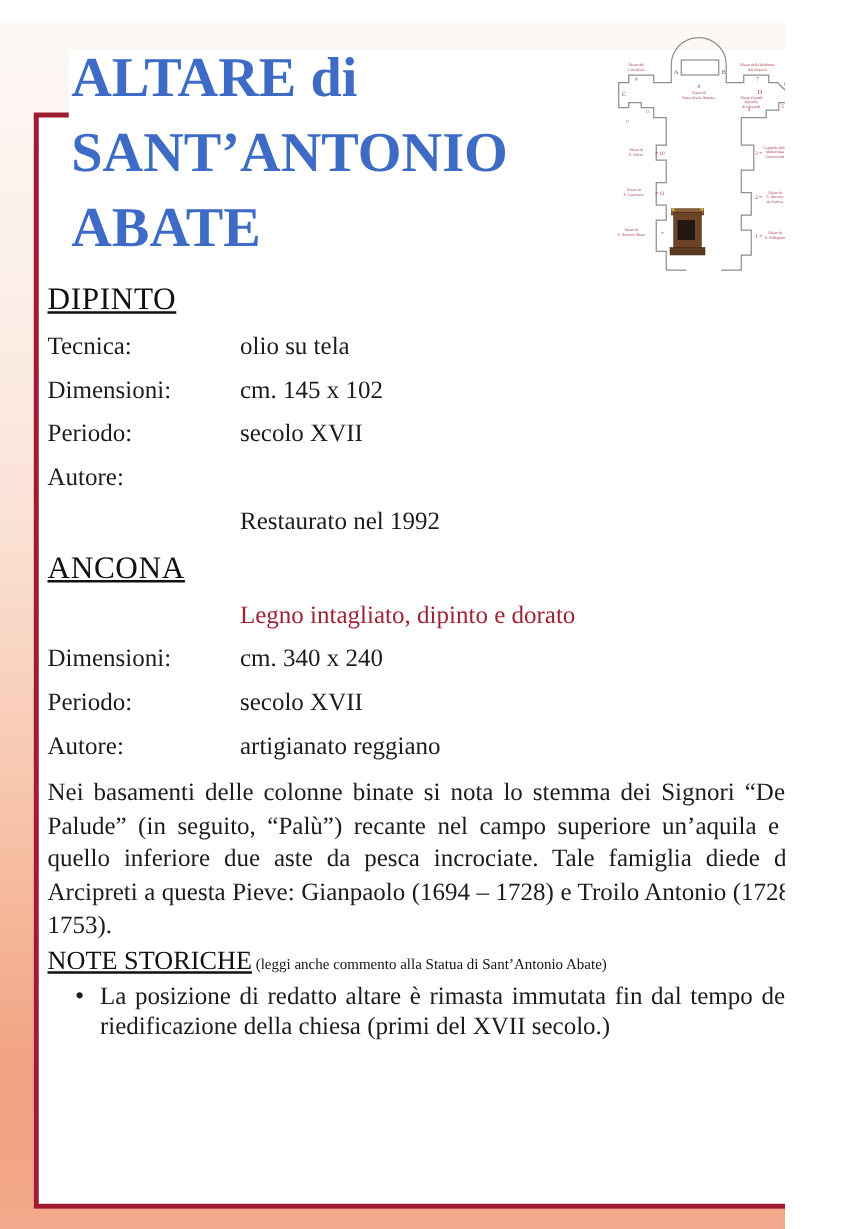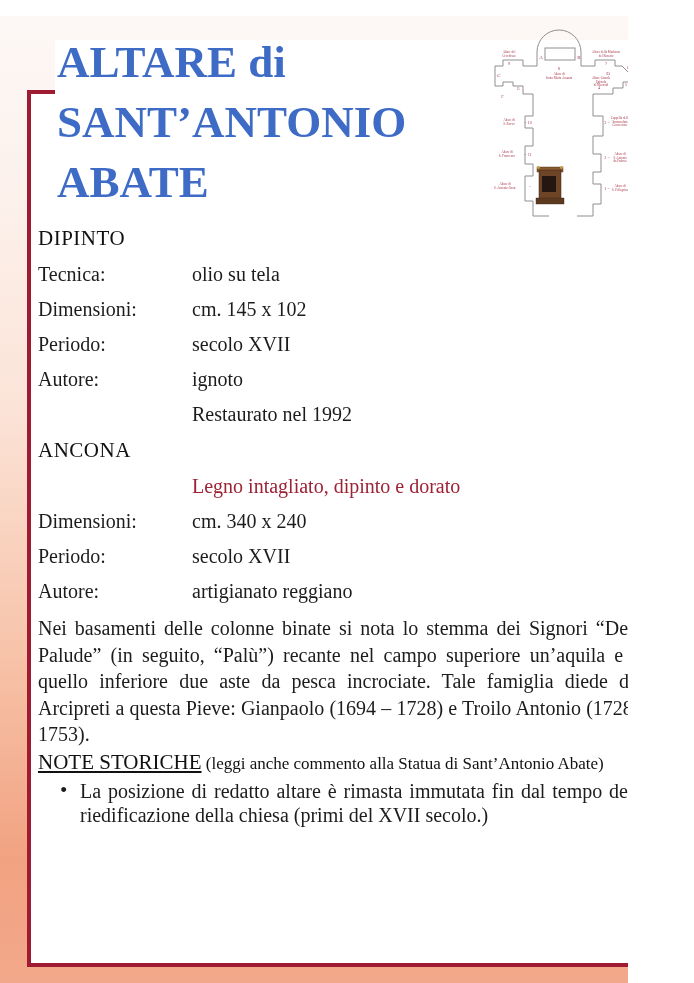--- a/index.html
+++ b/index.html
@@ -19,33 +19,33 @@
   .topbox{
     position:absolute;left:55px;top:24px;width:595px;height:80px;background:#ffffff;
   }
   .title{
     position:absolute;left:57px;top:16px;width:410px;
     font-size:45px;font-weight:bold;line-height:60px;color:#3d6bc5;
   }
   .plan{position:absolute;left:479px;top:12px;width:177px;height:196px;}
   .content{position:absolute;left:38px;top:210px;width:610px;}
   h2.sec{
-    font-size:21px;font-weight:normal;margin:0 0 12px 0;
-    letter-spacing:0.5px;color:#111;
+    font-size:25px;font-weight:normal;margin:0 0 12px 0;
+    text-decoration:underline;letter-spacing:0.5px;color:#111;
   }
   .kv{display:flex;line-height:22px;margin-bottom:13px;font-size:20px;}
   .kv .kv-label{width:154px;flex:0 0 154px;}
   .kv .kv-value{flex:1;}
   .red{color:#9d2235;}
   .para{
     font-size:20px;line-height:26.5px;text-align:justify;margin:4px 0 2px 0;
   }
   .noteline{margin:2px 0 4px 0;white-space:nowrap;}
   .noteline .nh{font-size:21px;text-decoration:underline;color:#111;}
-  .noteline .ns{font-size:17px;color:#111;}
+  .noteline .ns{font-size:12px;color:#111;}
   ul.notes{
     list-style:none;margin:4px 0 0 0;padding:0 0 0 42px;
   }
   ul.notes li{
     position:relative;font-size:20px;line-height:24.5px;
     text-align:justify;margin-bottom:2px;
   }
   ul.notes li::before{
     content:"\2022";position:absolute;left:-20px;top:-1px;font-size:21px;
   }
@@ -160,21 +160,20 @@
     <div class="kv">
       <span class="kv-label">Dimensioni:</span>
       <span class="kv-value">cm. 145 x 102</span>
     </div>
     <div class="kv">
       <span class="kv-label">Periodo:</span>
       <span class="kv-value">secolo XVII</span>
     </div>
     <div class="kv">
       <span class="kv-label">Autore:</span>
-      <span class="kv-value">ignoto</span>
     </div>
     <div class="kv">
       <span class="kv-label"></span>
       <span class="kv-value">Restaurato nel 1992</span>
     </div>
 
     <h2 class="sec">ANCONA</h2>
 
     <div class="kv">
       <span class="kv-label"></span>

